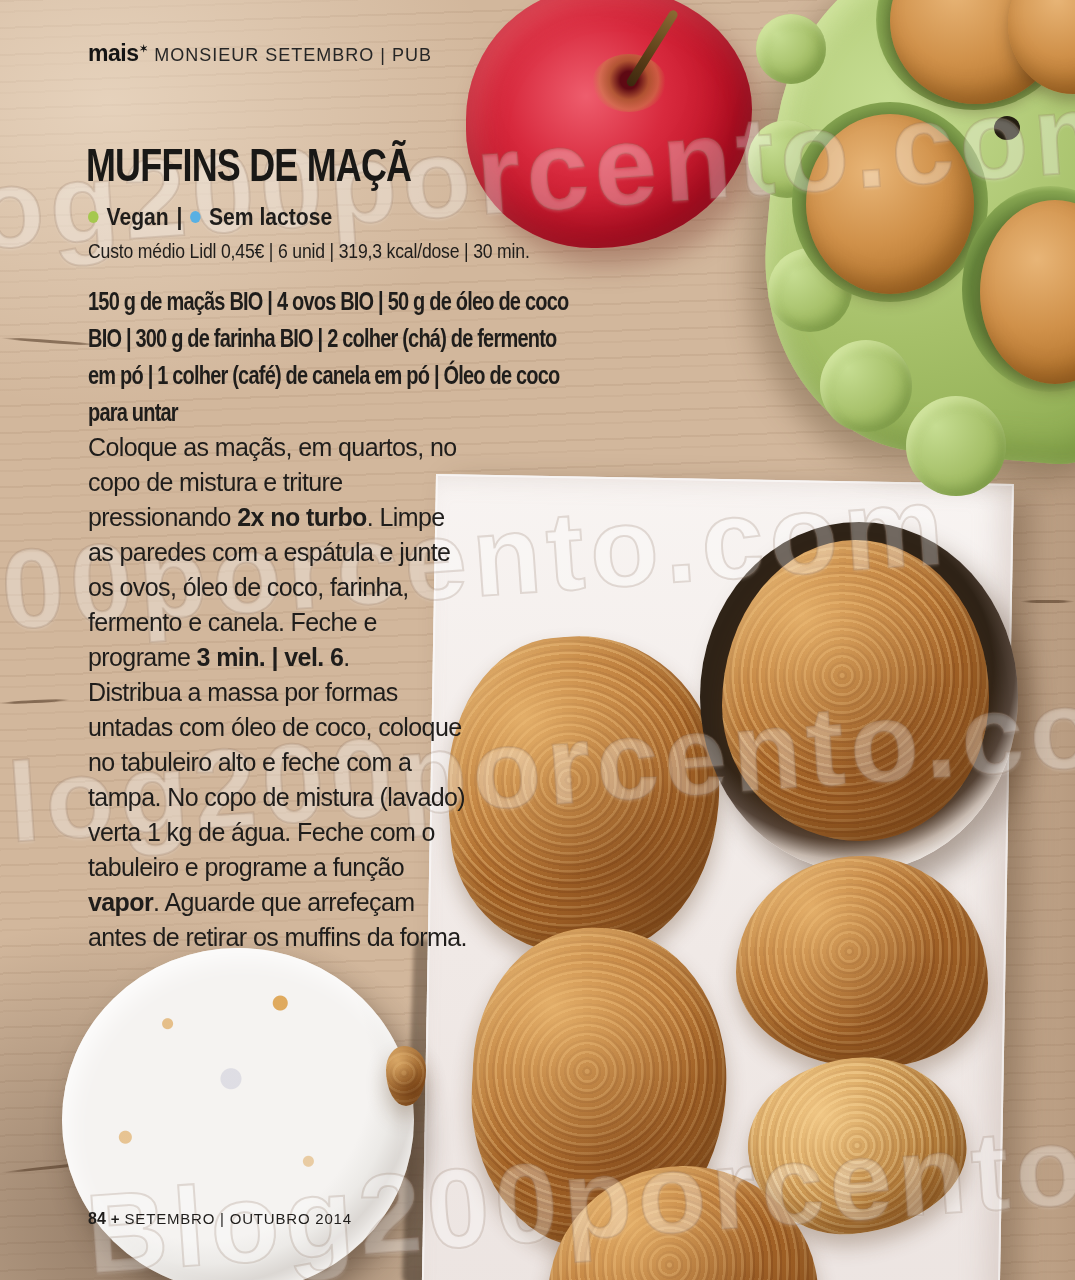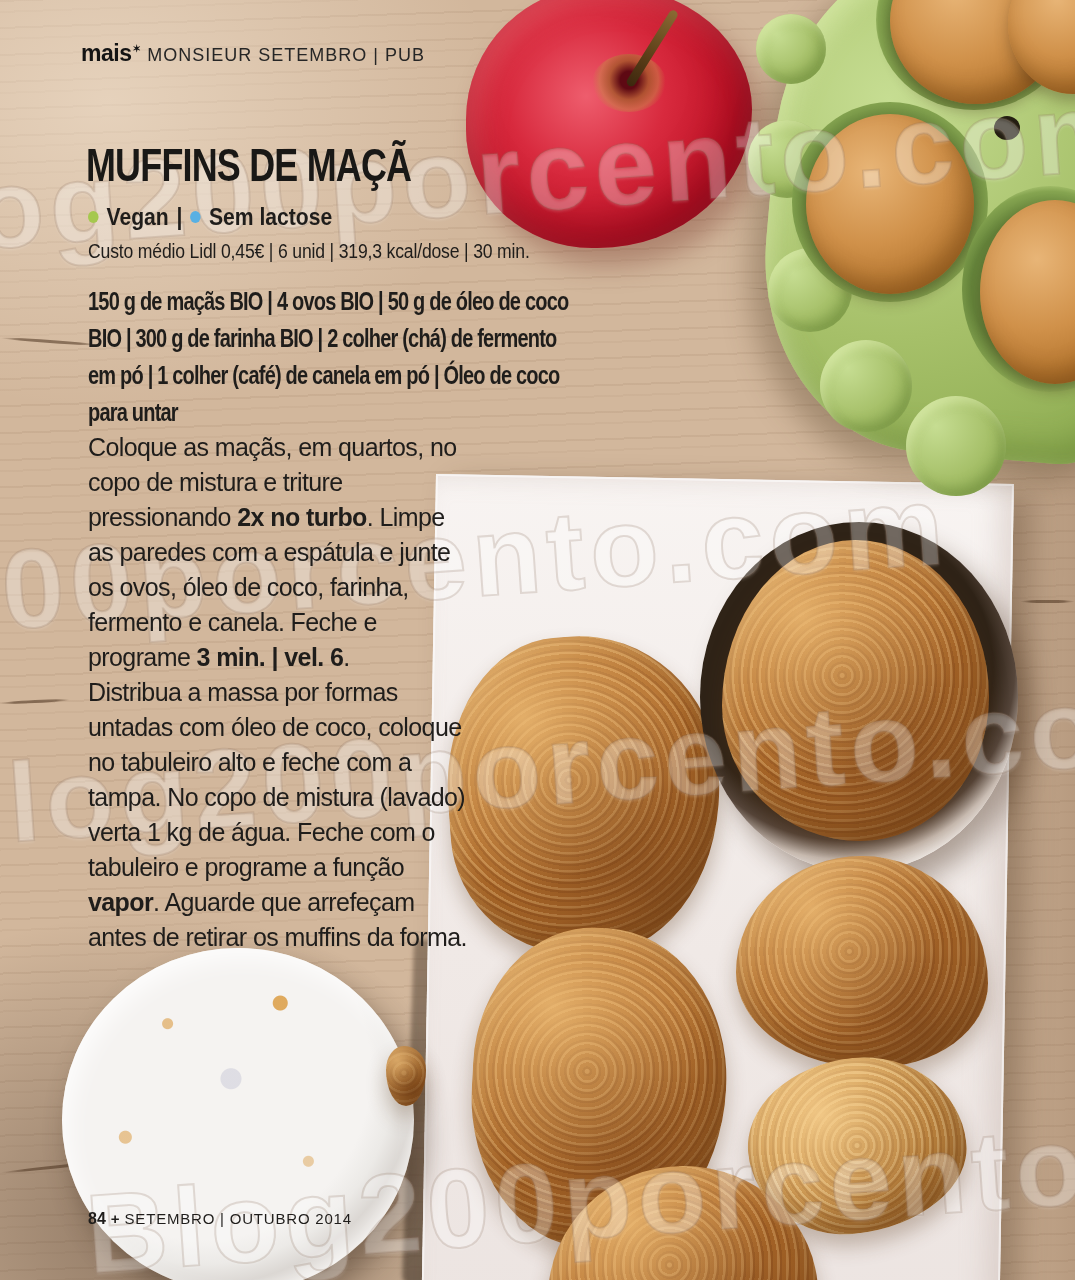--- a/index.html
+++ b/index.html
@@ -77,21 +77,21 @@
   .egg{position:absolute;border-radius:50%;
     background:radial-gradient(circle at 38% 32%, #e8b577, #d0914a 45%, #b5762f 75%, #8f5a1f 100%);
     box-shadow:inset -8px -12px 20px rgba(90,50,10,0.35), 0 8px 14px rgba(60,40,20,0.30);}
   .carton-hole{position:absolute;border-radius:50%;background:#241e12;}
   
   .wm{position:absolute;white-space:nowrap;font-weight:700;font-size:112px;letter-spacing:6px;
     color:rgba(255,255,255,0.20);-webkit-text-stroke:2px rgba(140,115,95,0.22);
     text-shadow:0 2px 3px rgba(255,255,255,0.15);transform:rotate(-4deg);z-index:5;pointer-events:none;}
   
   .txt{position:absolute;z-index:10;}
-  .brandrow{left:81px;top:40px;display:flex;align-items:baseline;gap:7px;}
+  .brandrow{left:88px;top:40px;display:flex;align-items:baseline;gap:7px;}
   .brand{font-weight:700;font-size:23px;letter-spacing:-0.5px;color:#141414;}
   .brandmark{font-size:10px;vertical-align:super;margin-left:1px;}
   .section{font-size:18px;letter-spacing:1px;color:#262626;}
   .title{left:86px;top:138px;font-weight:700;font-size:46px;letter-spacing:-1px;
     transform:scaleX(0.78);transform-origin:0 0;white-space:nowrap;color:#191816;}
   .tagrow{left:88px;top:203px;display:flex;align-items:center;gap:9px;font-weight:700;font-size:24px;
     transform:scaleX(0.88);transform-origin:0 50%;white-space:nowrap;}
   .dot{width:12px;height:12px;border-radius:50%;display:inline-block;}
   .meta{left:88px;top:240px;font-size:20px;font-weight:500;letter-spacing:-0.2px;
     transform:scaleX(0.88);transform-origin:0 0;white-space:nowrap;}

